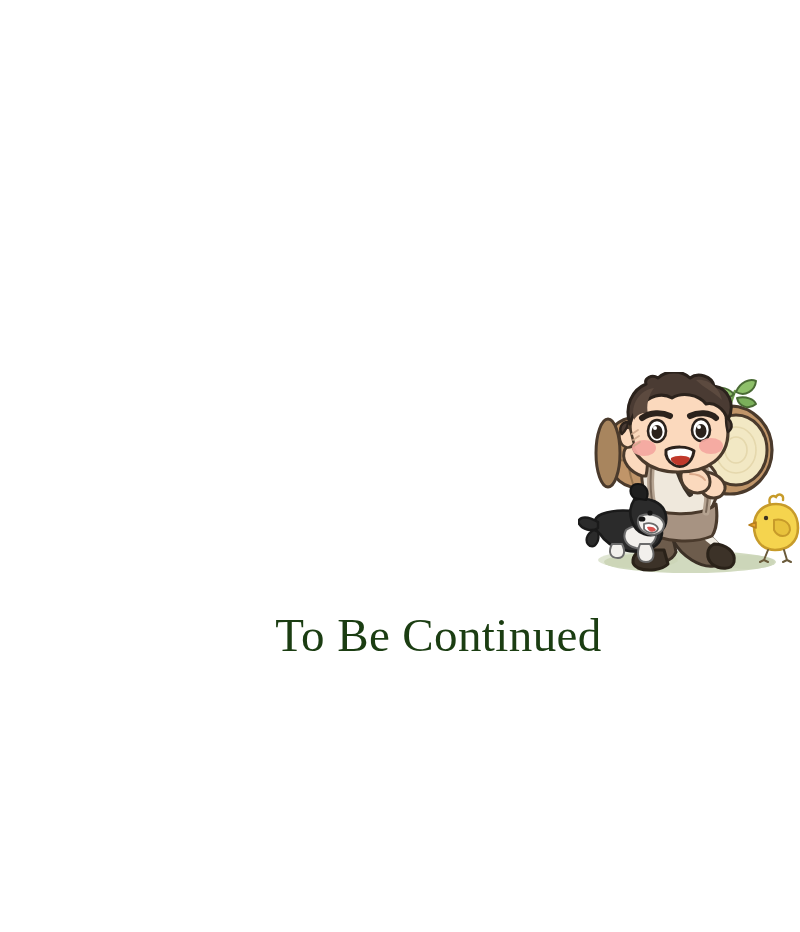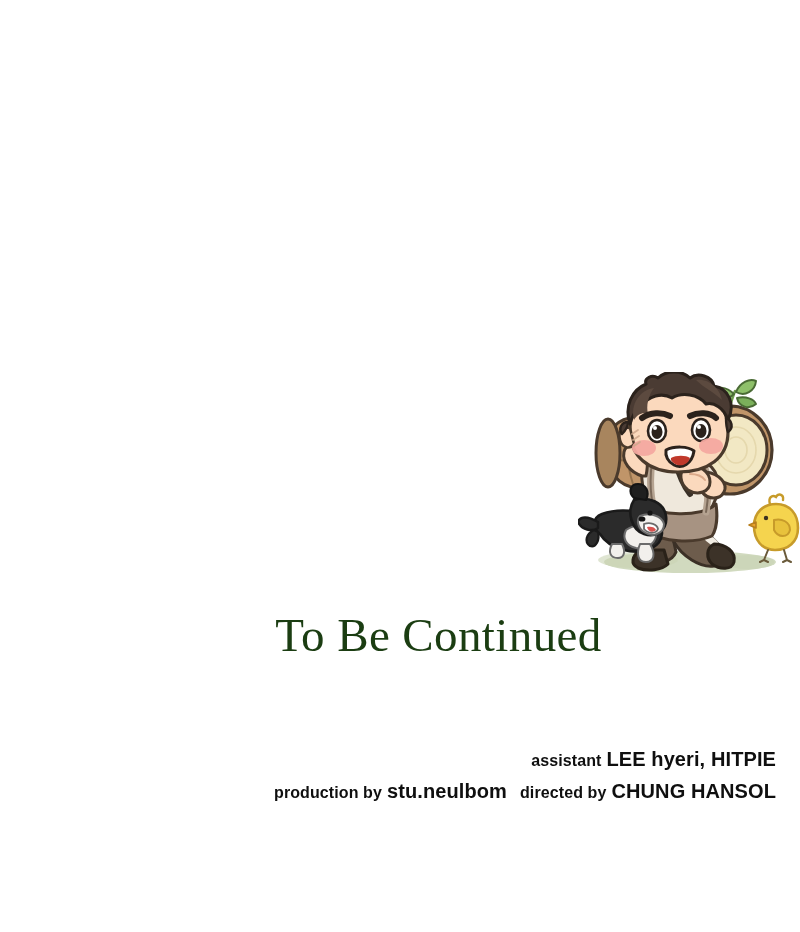--- a/index.html
+++ b/index.html
@@ -263,25 +263,14 @@
 
         <path d="M190 178 L186 188 M186 188 L182 190 M186 188 L190 190" stroke="#6a5a3a" stroke-width="2" fill="none" stroke-linecap="round"></path>
         <path d="M206 178 L209 188 M209 188 L205 190 M209 188 L213 190" stroke="#6a5a3a" stroke-width="2" fill="none" stroke-linecap="round"></path>
       </g>
 
     </svg>
   </div>
 
   <div id="tbc">To Be Continued</div>
 
-  <div id="credits">
-
-    <div class="credit-line">
-      <span class="credit-role">assistant</span><span class="credit-thin-gap"></span><span class="credit-name">LEE hyeri, HITPIE</span>
-    </div>
-
-    <div class="credit-line">
-      <span class="credit-role">production by</span><span class="credit-thin-gap"></span><span class="credit-name">stu.neulbom</span><span class="credit-gap"></span><span class="credit-role">directed by</span><span class="credit-thin-gap"></span><span class="credit-name">CHUNG HANSOL</span>
-    </div>
-
-  </div>
 
 </div>
 
 </body></html>

